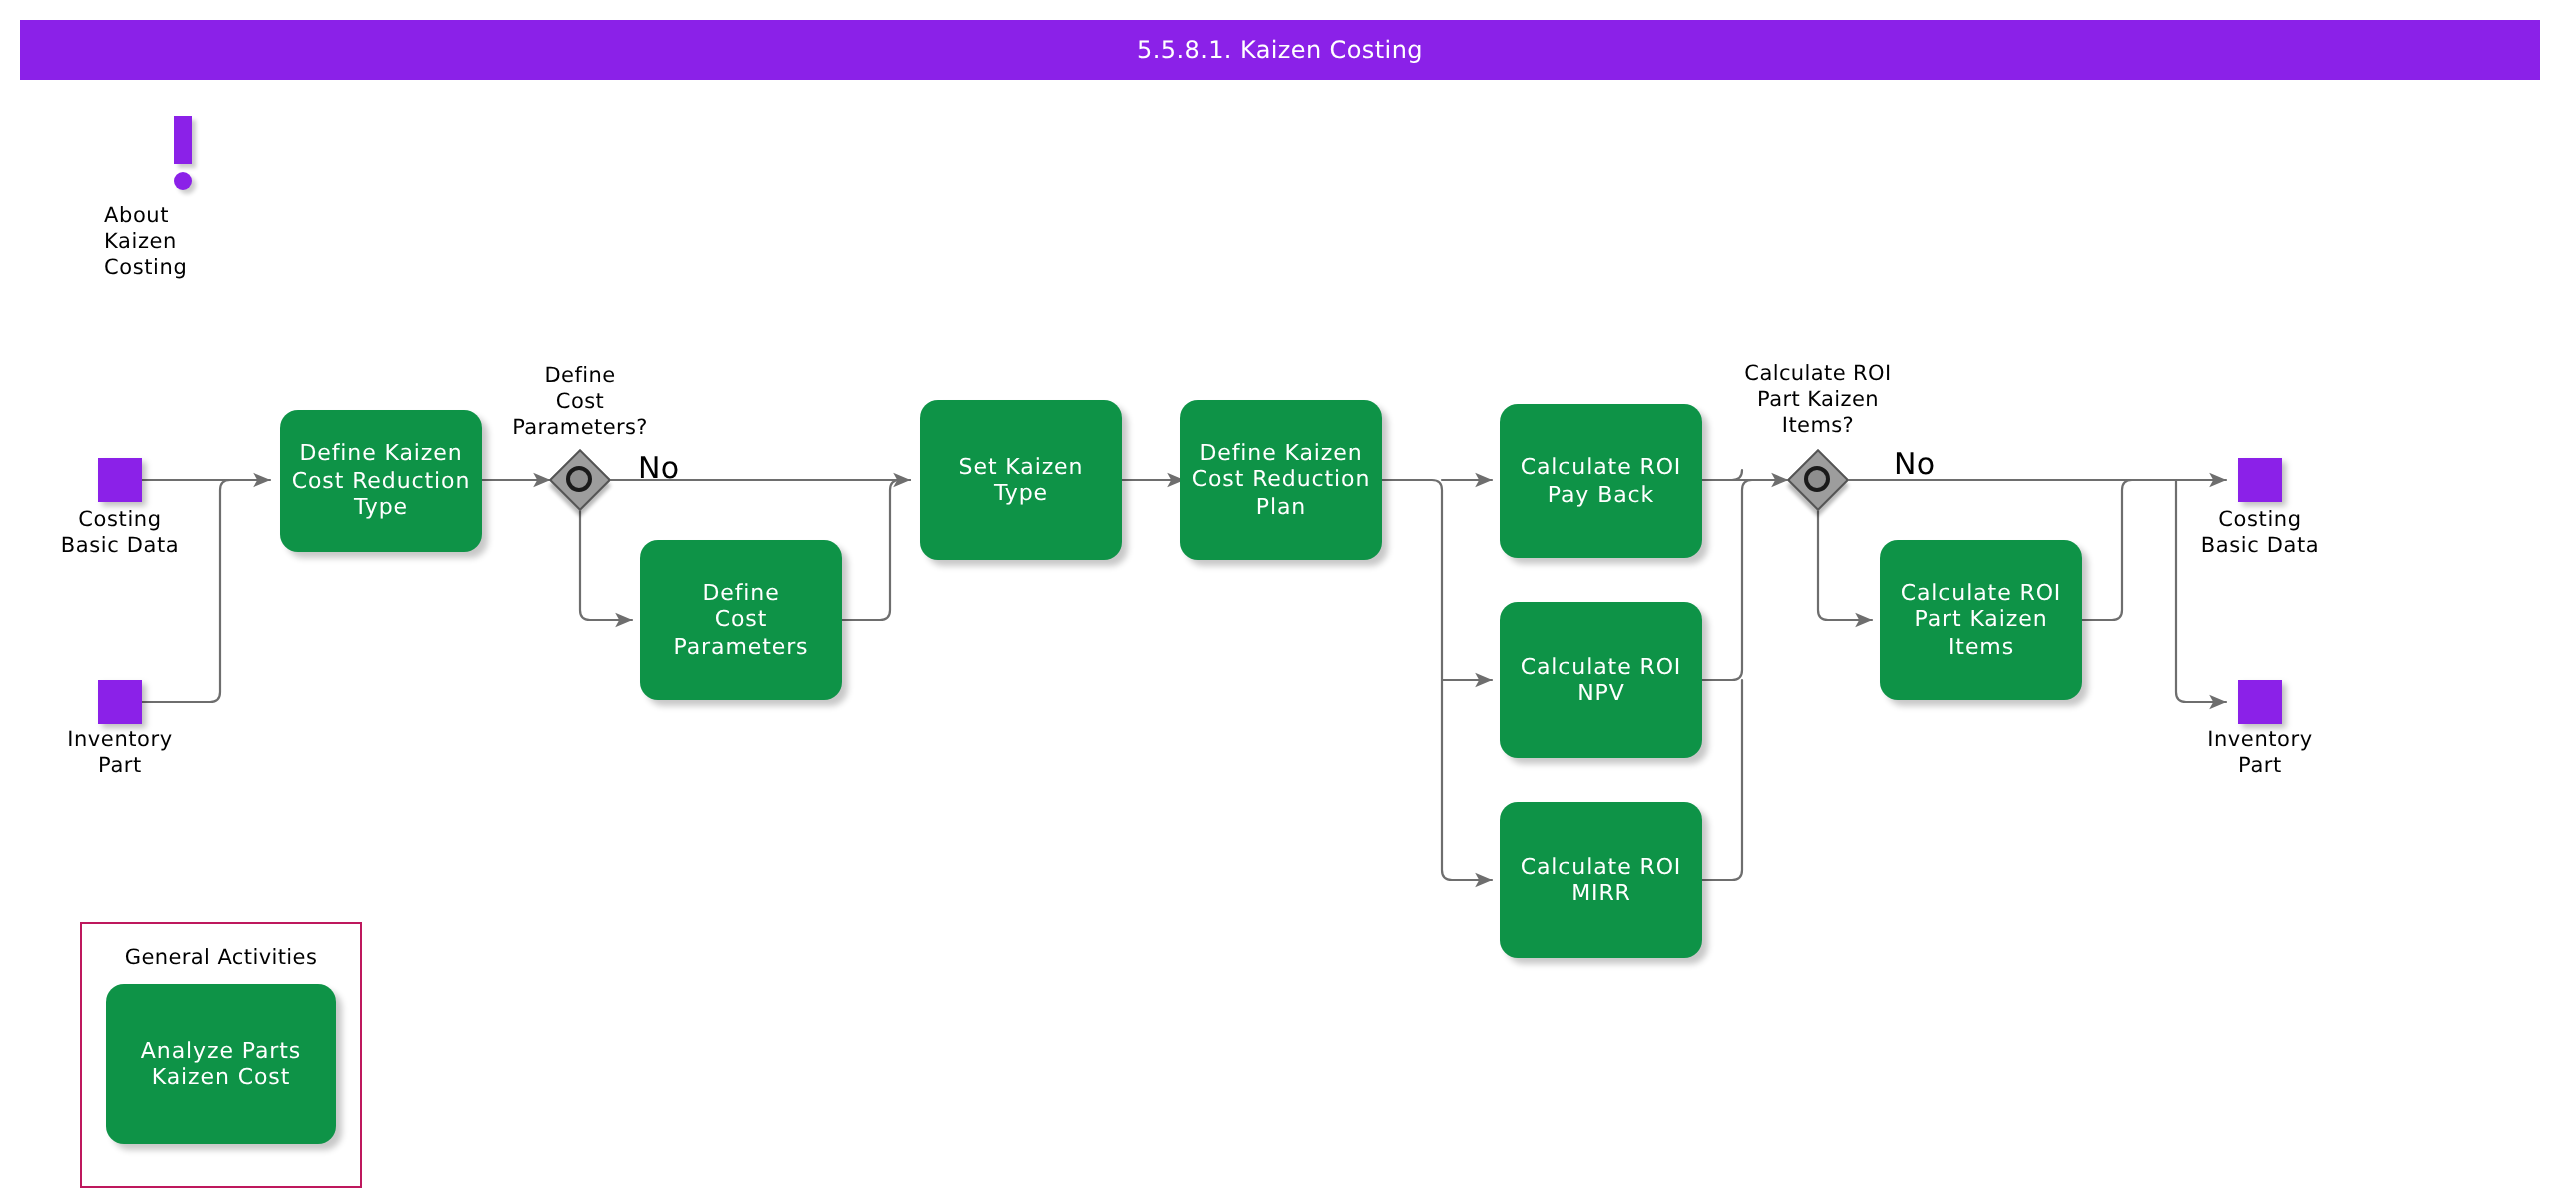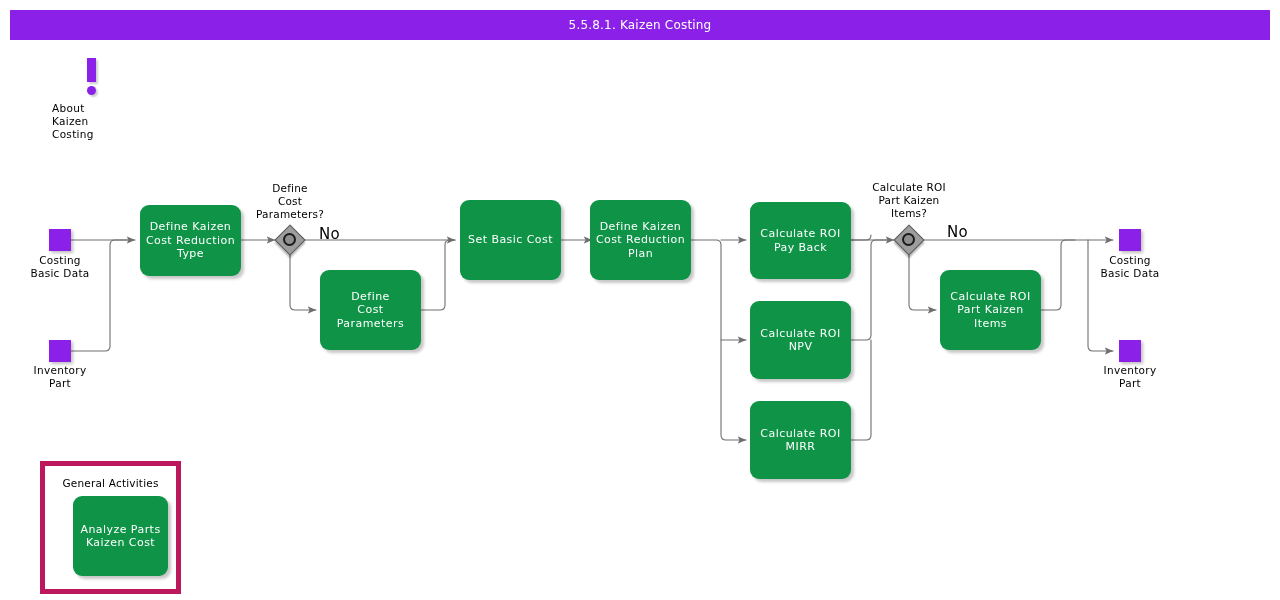--- a/index.html
+++ b/index.html
@@ -161,21 +161,21 @@
     letter-spacing: 0.3px;
   }
 
   
   .legend {
     position: absolute;
     left: 40px;
     top: 461px;
     width: 141px;
     height: 133px;
-    border: 5px solid #be185d;
+    border: 1px solid #be185d;
     background: #ffffff;
     box-sizing: border-box;
   }
   .legend-title {
     position: absolute;
     left: 0;
     top: 11px;
     width: 100%;
     text-align: center;
     font-size: 10.5px;
@@ -256,21 +256,21 @@
 Part</div>
 
   <div class="task" style="left:140px; top:205px; width:101px; height:71px;">Define Kaizen
 Cost Reduction
 Type</div>
 
   <div class="task" style="left:320px; top:270px; width:101px; height:80px;">Define
 Cost
 Parameters</div>
 
-  <div class="task" style="left:460px; top:200px; width:101px; height:80px;">Set Basic Cost</div>
+  <div class="task" style="left:460px; top:200px; width:101px; height:80px;">Set Kaizen Type</div>
 
   <div class="task" style="left:590px; top:200px; width:101px; height:80px;">Define Kaizen
 Cost Reduction
 Plan</div>
 
   <div class="task" style="left:750px; top:202px; width:101px; height:77px;">Calculate ROI
 Pay Back</div>
 
   <div class="task" style="left:750px; top:301px; width:101px; height:78px;">Calculate ROI
 NPV</div>
@@ -295,17 +295,17 @@
     <div class="gw-diamond"></div>
     <div class="gw-circle"></div>
   </div>
   <div class="gw-label" style="left:852px; top:181px; width:114px;">Calculate ROI
 Part Kaizen
 Items?</div>
   <div class="flow-label" style="left:947px; top:223px;">No</div>
 
   <div class="legend">
     <div class="legend-title">General Activities</div>
-    <div class="task" style="left:28px; top:30px; width:95px; height:80px;">Analyze Parts
+    <div class="task" style="left:12px; top:30px; width:115px; height:80px;">Analyze Parts
 Kaizen Cost</div>
   </div>
 
 </div>
 
 </body></html>

